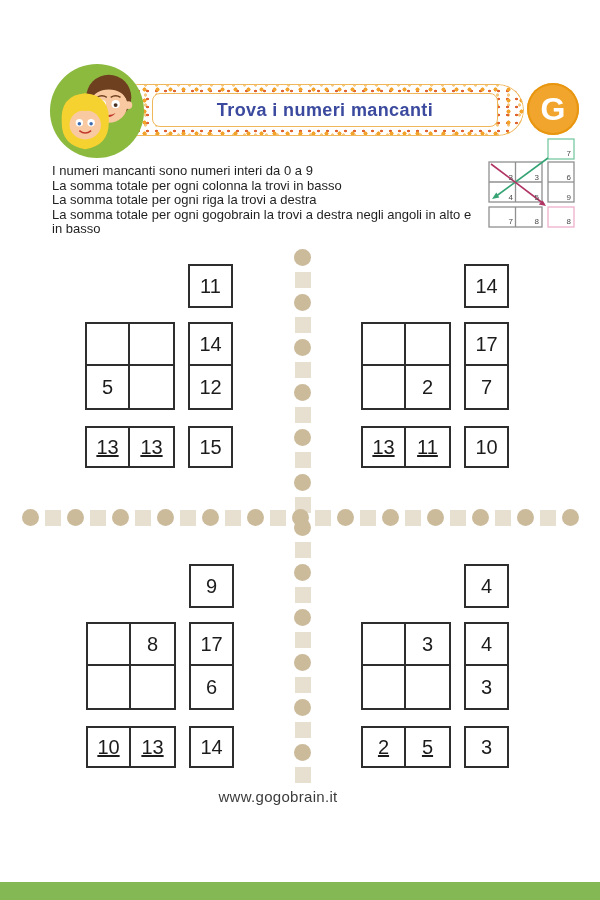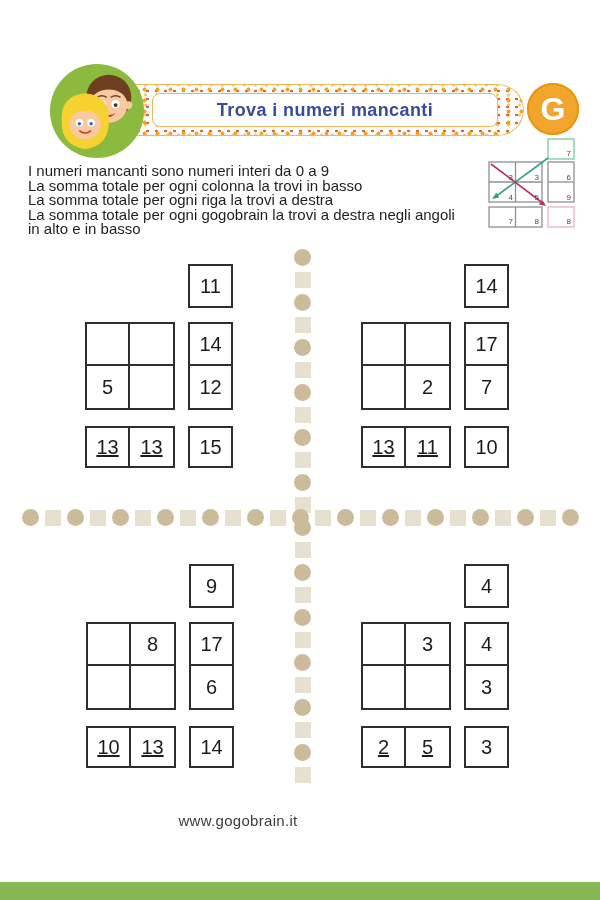--- a/index.html
+++ b/index.html
@@ -19,21 +19,21 @@
   .banner-inner{position:absolute;left:40px;right:26px;top:9px;bottom:9px;background:#fff;
     border:1px solid #f0b75a;border-radius:8px;display:flex;align-items:center;justify-content:center;}
   .banner-title{font-size:18px;font-weight:bold;color:#3b4a9e;letter-spacing:.4px;}
   .badge{position:absolute;left:48px;top:62px;width:98px;height:98px;}
   .g-logo{position:absolute;left:527px;top:83px;width:52px;height:52px;border-radius:50%;
     background:#f2a52d;display:flex;align-items:center;justify-content:center;
     box-shadow:0 0 0 2px #e8960f inset;}
   .g-logo span{color:#fff;font-weight:bold;font-size:32px;line-height:1;}
 
   
-  .instructions{position:absolute;left:28px;top:164px;width:430px;font-size:15px;
+  .instructions{position:absolute;left:52px;top:164px;width:430px;font-size:13px;
     color:#1f1f1f;line-height:14.5px;}
 
   
   .example{position:absolute;left:486px;top:136px;}
   .ex-box{fill:#fff;stroke:#909090;stroke-width:1.3;}
   .ex-box-green{fill:#fff;stroke:#79c9a2;stroke-width:1.3;}
   .ex-box-pink{fill:#fff;stroke:#eeb0cb;stroke-width:1.3;}
   .ex-line{stroke:#909090;stroke-width:1.3;}
   .ex-num{font-size:8px;fill:#4a4a4a;font-family:"Liberation Sans",sans-serif;}
   .ex-diag-green{stroke:#35a374;stroke-width:1.6;}
@@ -64,22 +64,22 @@
 
   
   .divider-v{position:absolute;left:294px;top:249px;width:17px;height:540px;overflow:hidden;
     display:flex;flex-direction:column;align-items:center;gap:6px;}
   .divider-h{position:absolute;left:22px;top:509px;width:558px;height:17px;overflow:hidden;
     display:flex;flex-direction:row;align-items:center;gap:6px;}
   .dot-circle{width:17px;height:17px;border-radius:50%;background:#cbbb9b;flex:none;}
   .dot-square{width:16px;height:16px;background:#e7e0d1;flex:none;}
 
   
-  .footer{position:absolute;left:0;top:812px;width:476px;text-align:center;
-    font-size:15px;color:#3c3c3c;letter-spacing:.3px;}
+  .footer{position:absolute;left:0;top:788px;width:476px;text-align:center;
+    font-size:15px;color:#3c3c3c;letter-spacing:.3px;padding-left:40px;}
   .bottom-bar{position:absolute;left:0;bottom:0;width:600px;height:18px;background:#84b855;}
 </style>
 </head>
 <body>
 
 <div class="page">
 
   <div class="banner">
     <div class="banner-inner">
       <span class="banner-title">Trova i numeri mancanti</span>

